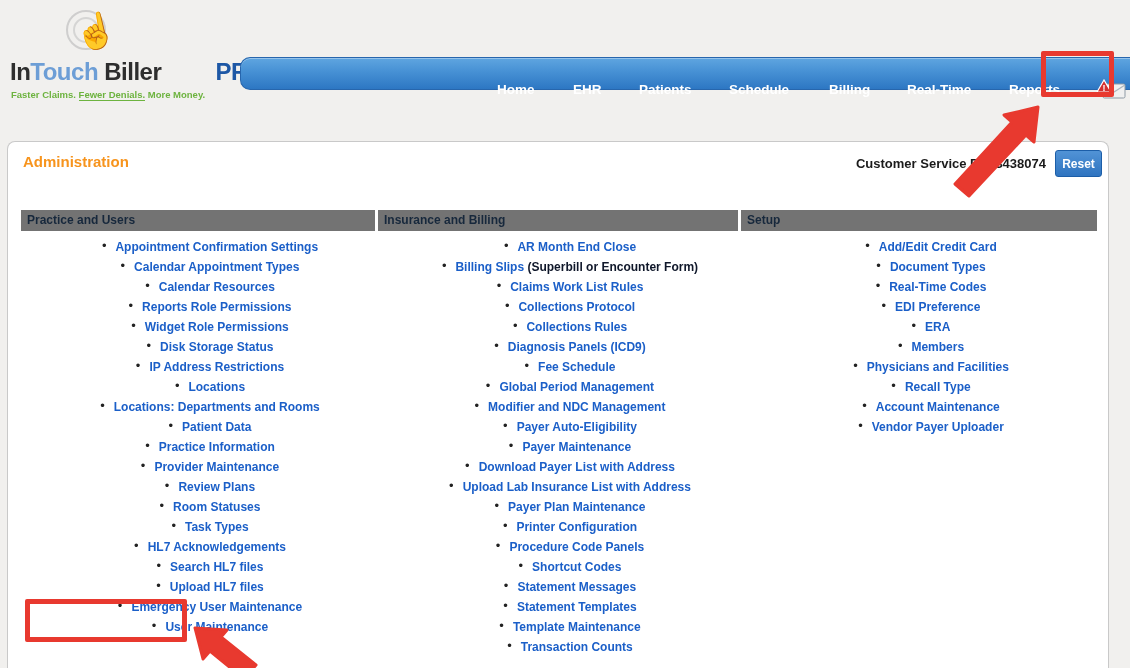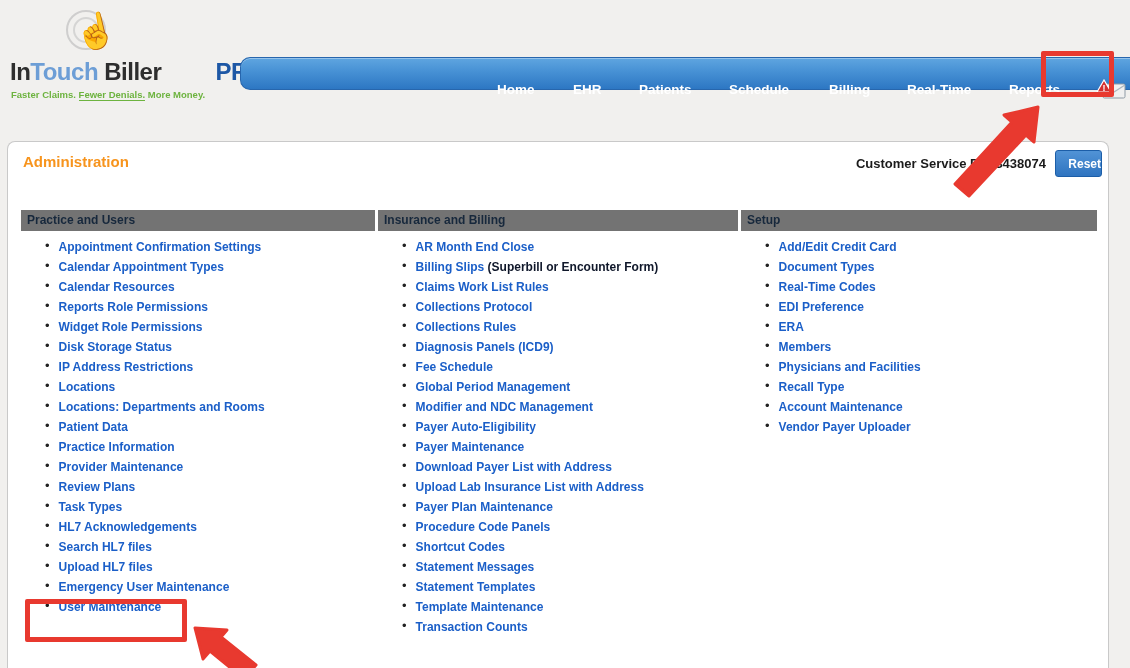--- a/index.html
+++ b/index.html
@@ -44,32 +44,32 @@
   .panel {
     position:absolute; left:7px; top:141px; width:1102px; height:530px;
     background:#ffffff; border:1px solid #c9c9c9; border-bottom:none;
     border-radius:8px 8px 0 0;
   }
   .page-title { position:absolute; left:15px; top:11px; font-size:15px; font-weight:bold; color:#f7941d; }
   .pin-text { position:absolute; right:62px; top:14px; font-size:13px; font-weight:bold; color:#1b1b1b; }
   .reset-btn {
     position:absolute; left:1047px; top:8px; width:47px; height:27px;
     background:linear-gradient(#5193d6,#2f74c0); border:1px solid #1c5ea8; border-radius:3px;
-    color:#fff; font-size:12px; font-weight:bold; font-family:"Liberation Sans",sans-serif; cursor:pointer;text-align:right;
+    color:#fff; font-size:12px; font-weight:bold; font-family:"Liberation Sans",sans-serif; cursor:pointer;
   }
 
   .col { position:absolute; top:68px; }
   .c1 { left:13px;  width:354px; }
   .c2 { left:370px; width:360px; }
   .c3 { left:733px; width:356px; }
   .col-header {
     height:21px; line-height:21px; background:#737373; padding-left:6px;
     font-size:12px; font-weight:bold; color:#17283c;
   }
-  .col ul { list-style:none; margin-top:5px; padding-left:24px; }
+  .col ul { list-style:none; margin-top:5px; padding-left:24px;text-align:center; }
   .col li { height:20px; line-height:20px; white-space:nowrap; }
   .bullet { color:#222; font-size:13px; margin-right:9px; vertical-align:top; }
   .admin-link { color:#1b5fc8; font-size:12px; font-weight:bold; text-decoration:none; cursor:pointer; }
   .suffix { color:#0f172a; font-size:12px; font-weight:bold; }
 
   
   .hl-box { position:absolute; border:5px solid #e8392f; border-radius:2px; z-index:30; pointer-events:none; }
   .hb-admin { left:1041px; top:51px; width:73px; height:46px; }
   .hb-user  { left:25px; top:599px; width:162px; height:43px; }
   .overlay { position:absolute; left:0; top:0; z-index:31; pointer-events:none; }
@@ -119,20 +119,21 @@
         <li><span class="bullet">•</span><a class="admin-link">Reports Role Permissions</a></li>
         <li><span class="bullet">•</span><a class="admin-link">Widget Role Permissions</a></li>
         <li><span class="bullet">•</span><a class="admin-link">Disk Storage Status</a></li>
         <li><span class="bullet">•</span><a class="admin-link">IP Address Restrictions</a></li>
         <li><span class="bullet">•</span><a class="admin-link">Locations</a></li>
         <li><span class="bullet">•</span><a class="admin-link">Locations: Departments and Rooms</a></li>
         <li><span class="bullet">•</span><a class="admin-link">Patient Data</a></li>
         <li><span class="bullet">•</span><a class="admin-link">Practice Information</a></li>
         <li><span class="bullet">•</span><a class="admin-link">Provider Maintenance</a></li>
         <li><span class="bullet">•</span><a class="admin-link">Review Plans</a></li>
+        <li><span class="bullet">•</span><a class="admin-link">Room Statuses</a></li>
         <li><span class="bullet">•</span><a class="admin-link">Task Types</a></li>
         <li><span class="bullet">•</span><a class="admin-link">HL7 Acknowledgements</a></li>
         <li><span class="bullet">•</span><a class="admin-link">Search HL7 files</a></li>
         <li><span class="bullet">•</span><a class="admin-link">Upload HL7 files</a></li>
         <li><span class="bullet">•</span><a class="admin-link">Emergency User Maintenance</a></li>
         <li><span class="bullet">•</span><a class="admin-link">User Maintenance</a></li>
       </ul>
   </div>
   <div class="col c2">
     <div class="col-header">Insurance and Billing</div>
@@ -144,20 +145,21 @@
         <li><span class="bullet">•</span><a class="admin-link">Collections Rules</a></li>
         <li><span class="bullet">•</span><a class="admin-link">Diagnosis Panels (ICD9)</a></li>
         <li><span class="bullet">•</span><a class="admin-link">Fee Schedule</a></li>
         <li><span class="bullet">•</span><a class="admin-link">Global Period Management</a></li>
         <li><span class="bullet">•</span><a class="admin-link">Modifier and NDC Management</a></li>
         <li><span class="bullet">•</span><a class="admin-link">Payer Auto-Eligibility</a></li>
         <li><span class="bullet">•</span><a class="admin-link">Payer Maintenance</a></li>
         <li><span class="bullet">•</span><a class="admin-link">Download Payer List with Address</a></li>
         <li><span class="bullet">•</span><a class="admin-link">Upload Lab Insurance List with Address</a></li>
         <li><span class="bullet">•</span><a class="admin-link">Payer Plan Maintenance</a></li>
+        <li><span class="bullet">•</span><a class="admin-link">Printer Configuration</a></li>
         <li><span class="bullet">•</span><a class="admin-link">Procedure Code Panels</a></li>
         <li><span class="bullet">•</span><a class="admin-link">Shortcut Codes</a></li>
         <li><span class="bullet">•</span><a class="admin-link">Statement Messages</a></li>
         <li><span class="bullet">•</span><a class="admin-link">Statement Templates</a></li>
         <li><span class="bullet">•</span><a class="admin-link">Template Maintenance</a></li>
         <li><span class="bullet">•</span><a class="admin-link">Transaction Counts</a></li>
       </ul>
   </div>
   <div class="col c3">
     <div class="col-header">Setup</div>

